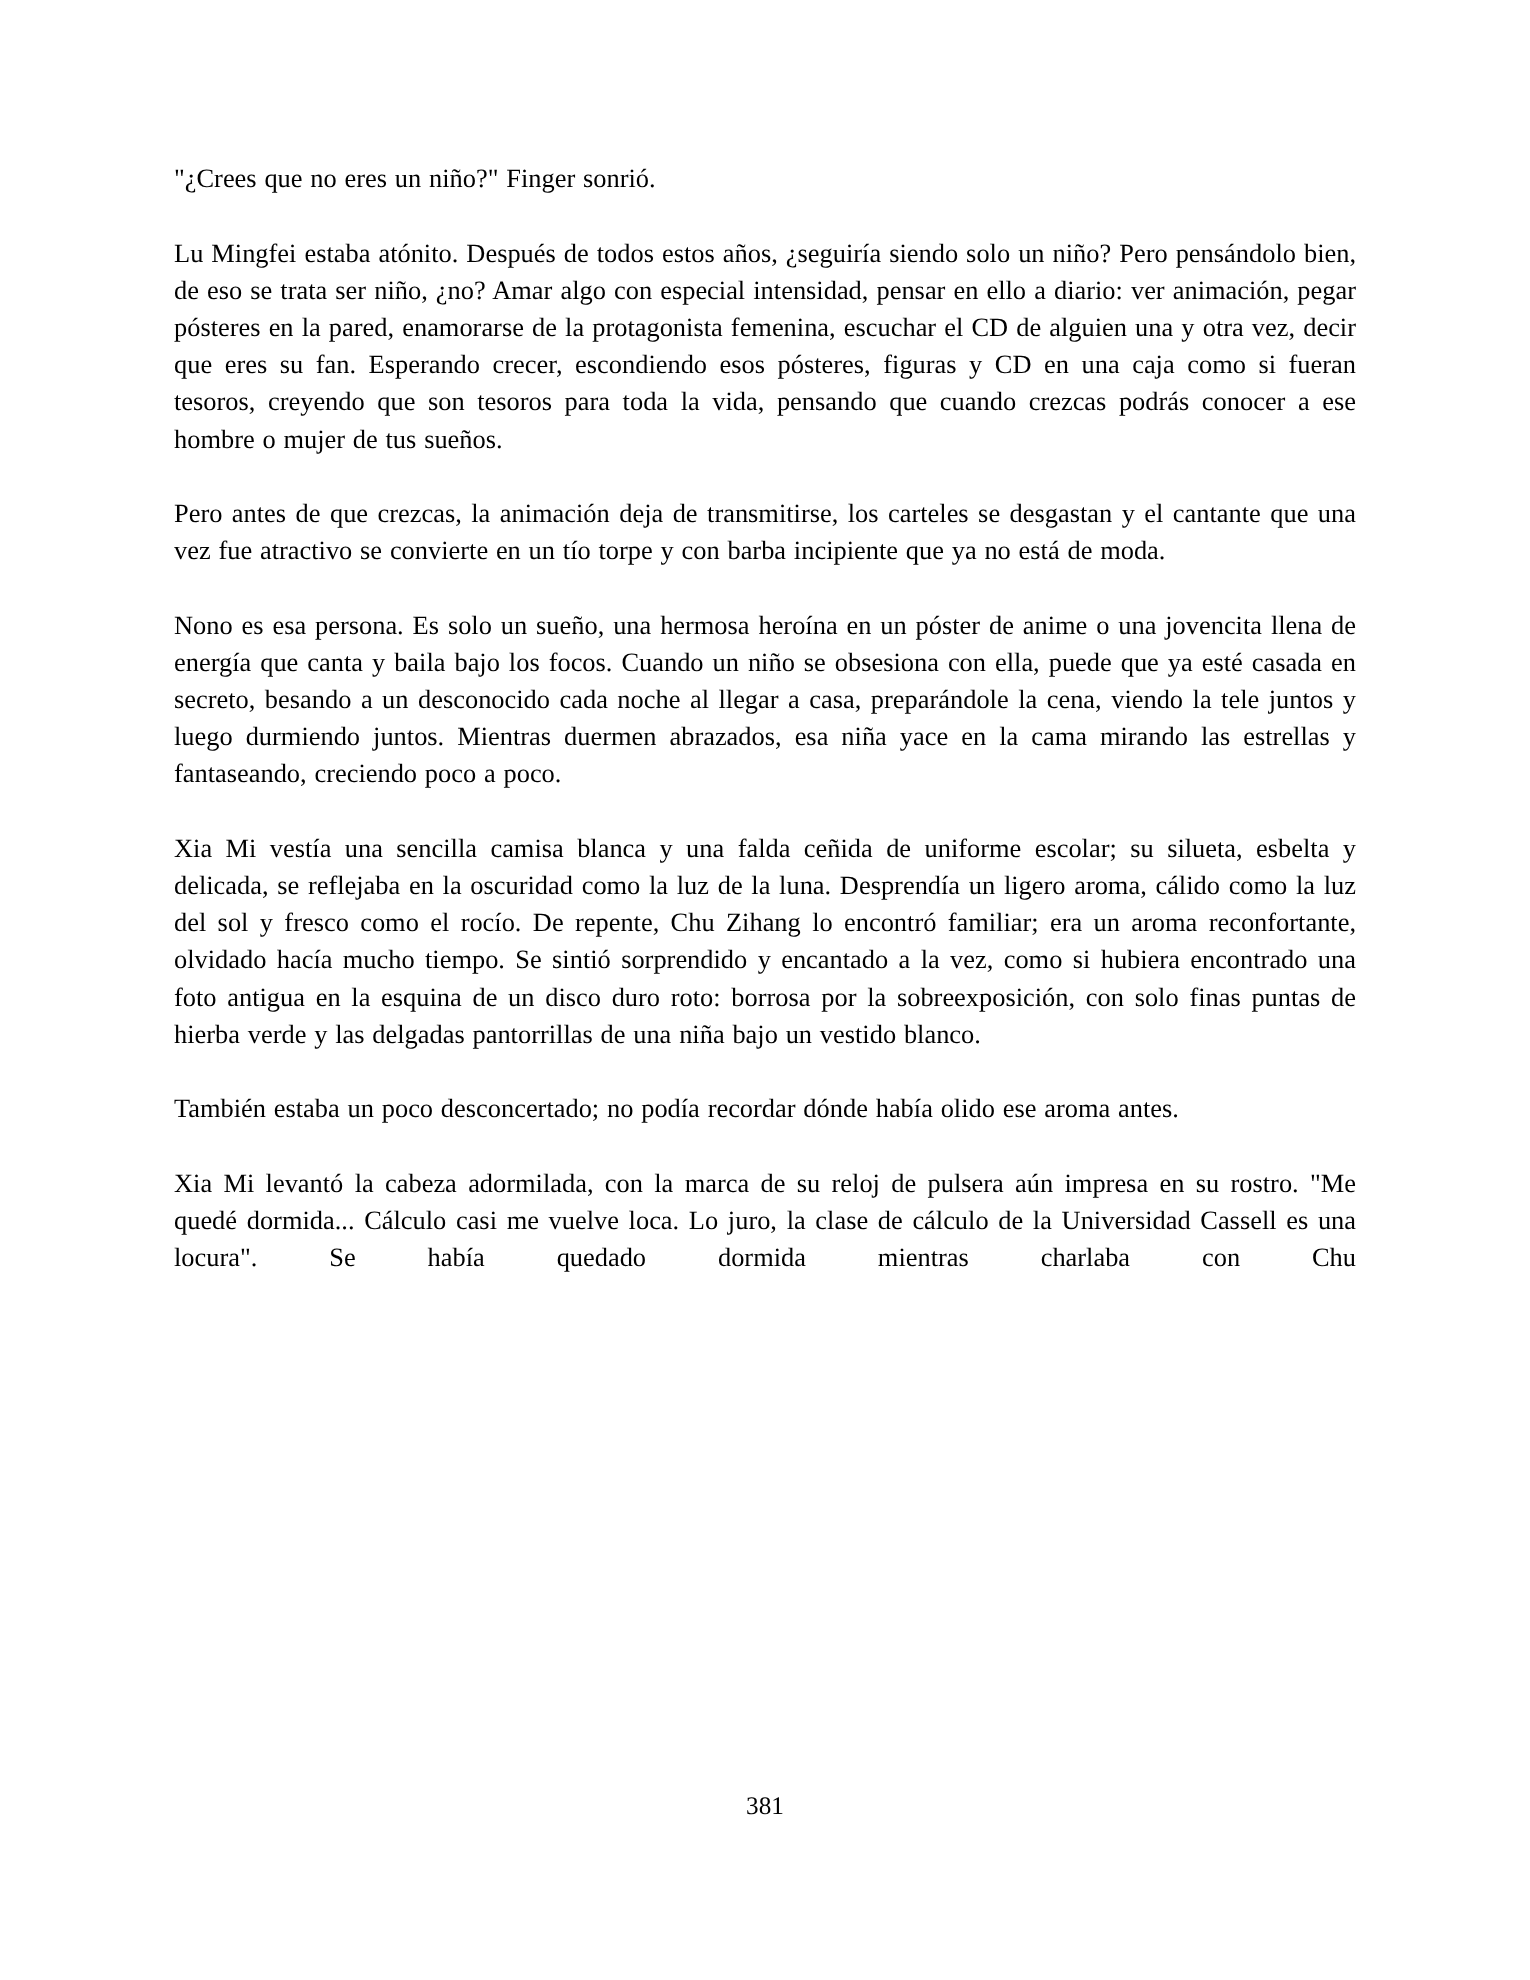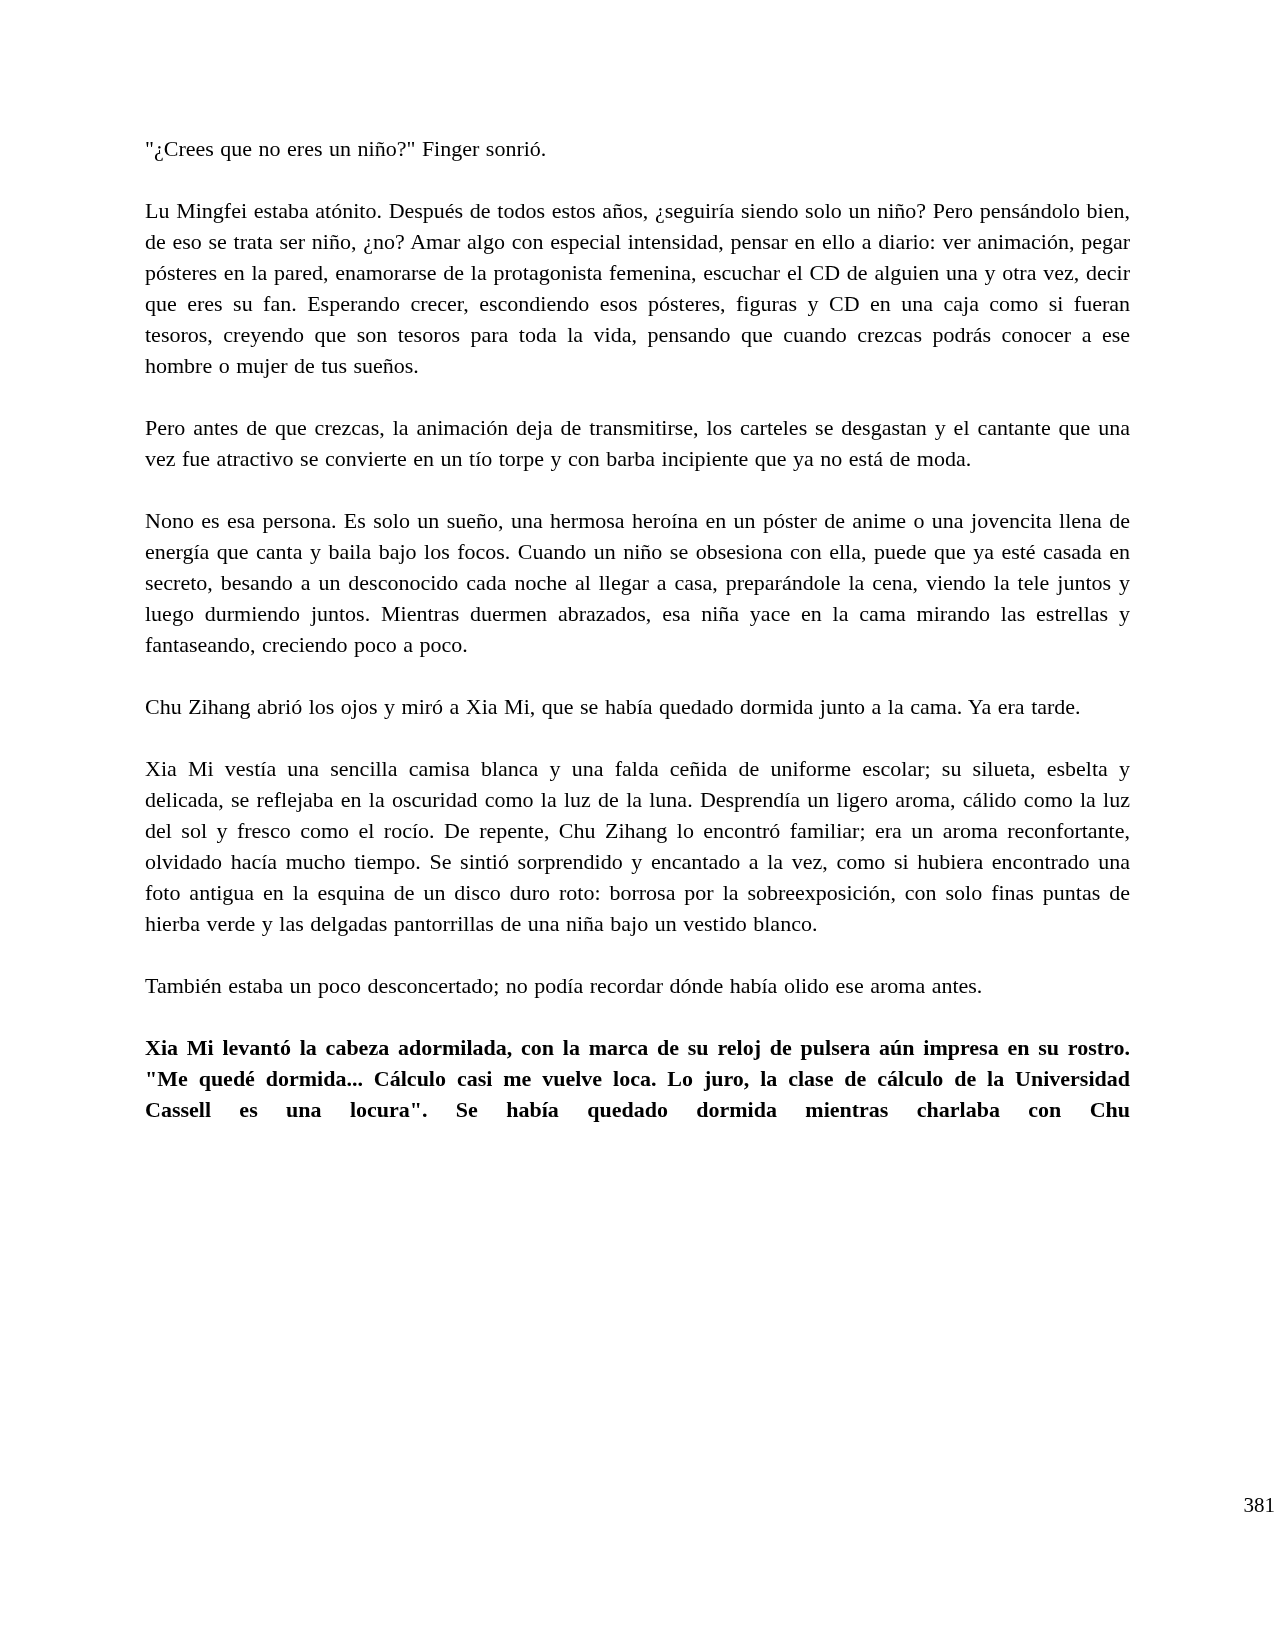--- a/index.html
+++ b/index.html
@@ -28,40 +28,38 @@
   }
   .para {
     margin: 0 0 31px 0;
     font-size: 22px;
     line-height: 31px;
     text-align: justify;
     word-spacing: 1px;
   }
   .para.continued {
     text-align-last: justify;
-    font-weight: bold;
   }
   .page-number {
     position: absolute;
     left: 0;
     top: 1492px;
     width: 100%;
-    text-align: right;
+    text-align: center;
     font-size: 21px;
     line-height: 26px;
   }
 </style>
 </head>
 <body>
 
 <div class="page">
   <div class="text-block">
     <p class="para">"¿Crees que no eres un niño?" Finger sonrió.</p>
     <p class="para">Lu Mingfei estaba atónito. Después de todos estos años, ¿seguiría siendo solo un niño? Pero pensándolo bien, de eso se trata ser niño, ¿no? Amar algo con especial intensidad, pensar en ello a diario: ver animación, pegar pósteres en la pared, enamorarse de la protagonista femenina, escuchar el CD de alguien una y otra vez, decir que eres su fan. Esperando crecer, escondiendo esos pósteres, figuras y CD en una caja como si fueran tesoros, creyendo que son tesoros para toda la vida, pensando que cuando crezcas podrás conocer a ese hombre o mujer de tus sueños.</p>
     <p class="para">Pero antes de que crezcas, la animación deja de transmitirse, los carteles se desgastan y el cantante que una vez fue atractivo se convierte en un tío torpe y con barba incipiente que ya no está de moda.</p>
     <p class="para">Nono es esa persona. Es solo un sueño, una hermosa heroína en un póster de anime o una jovencita llena de energía que canta y baila bajo los focos. Cuando un niño se obsesiona con ella, puede que ya esté casada en secreto, besando a un desconocido cada noche al llegar a casa, preparándole la cena, viendo la tele juntos y luego durmiendo juntos. Mientras duermen abrazados, esa niña yace en la cama mirando las estrellas y fantaseando, creciendo poco a poco.</p>
-    <p class="para">Chu Zihang abrió los ojos y miró a Xia Mi, que se había quedado dormida junto a la cama. Ya era tarde.</p>
     <p class="para">Xia Mi vestía una sencilla camisa blanca y una falda ceñida de uniforme escolar; su silueta, esbelta y delicada, se reflejaba en la oscuridad como la luz de la luna. Desprendía un ligero aroma, cálido como la luz del sol y fresco como el rocío. De repente, Chu Zihang lo encontró familiar; era un aroma reconfortante, olvidado hacía mucho tiempo. Se sintió sorprendido y encantado a la vez, como si hubiera encontrado una foto antigua en la esquina de un disco duro roto: borrosa por la sobreexposición, con solo finas puntas de hierba verde y las delgadas pantorrillas de una niña bajo un vestido blanco.</p>
     <p class="para">También estaba un poco desconcertado; no podía recordar dónde había olido ese aroma antes.</p>
     <p class="para continued">Xia Mi levantó la cabeza adormilada, con la marca de su reloj de pulsera aún impresa en su rostro. "Me quedé dormida... Cálculo casi me vuelve loca. Lo juro, la clase de cálculo de la Universidad Cassell es una locura". Se había quedado dormida mientras charlaba con Chu</p>
   </div>
   <div class="page-number">381</div>
 </div>
 
 </body></html>

